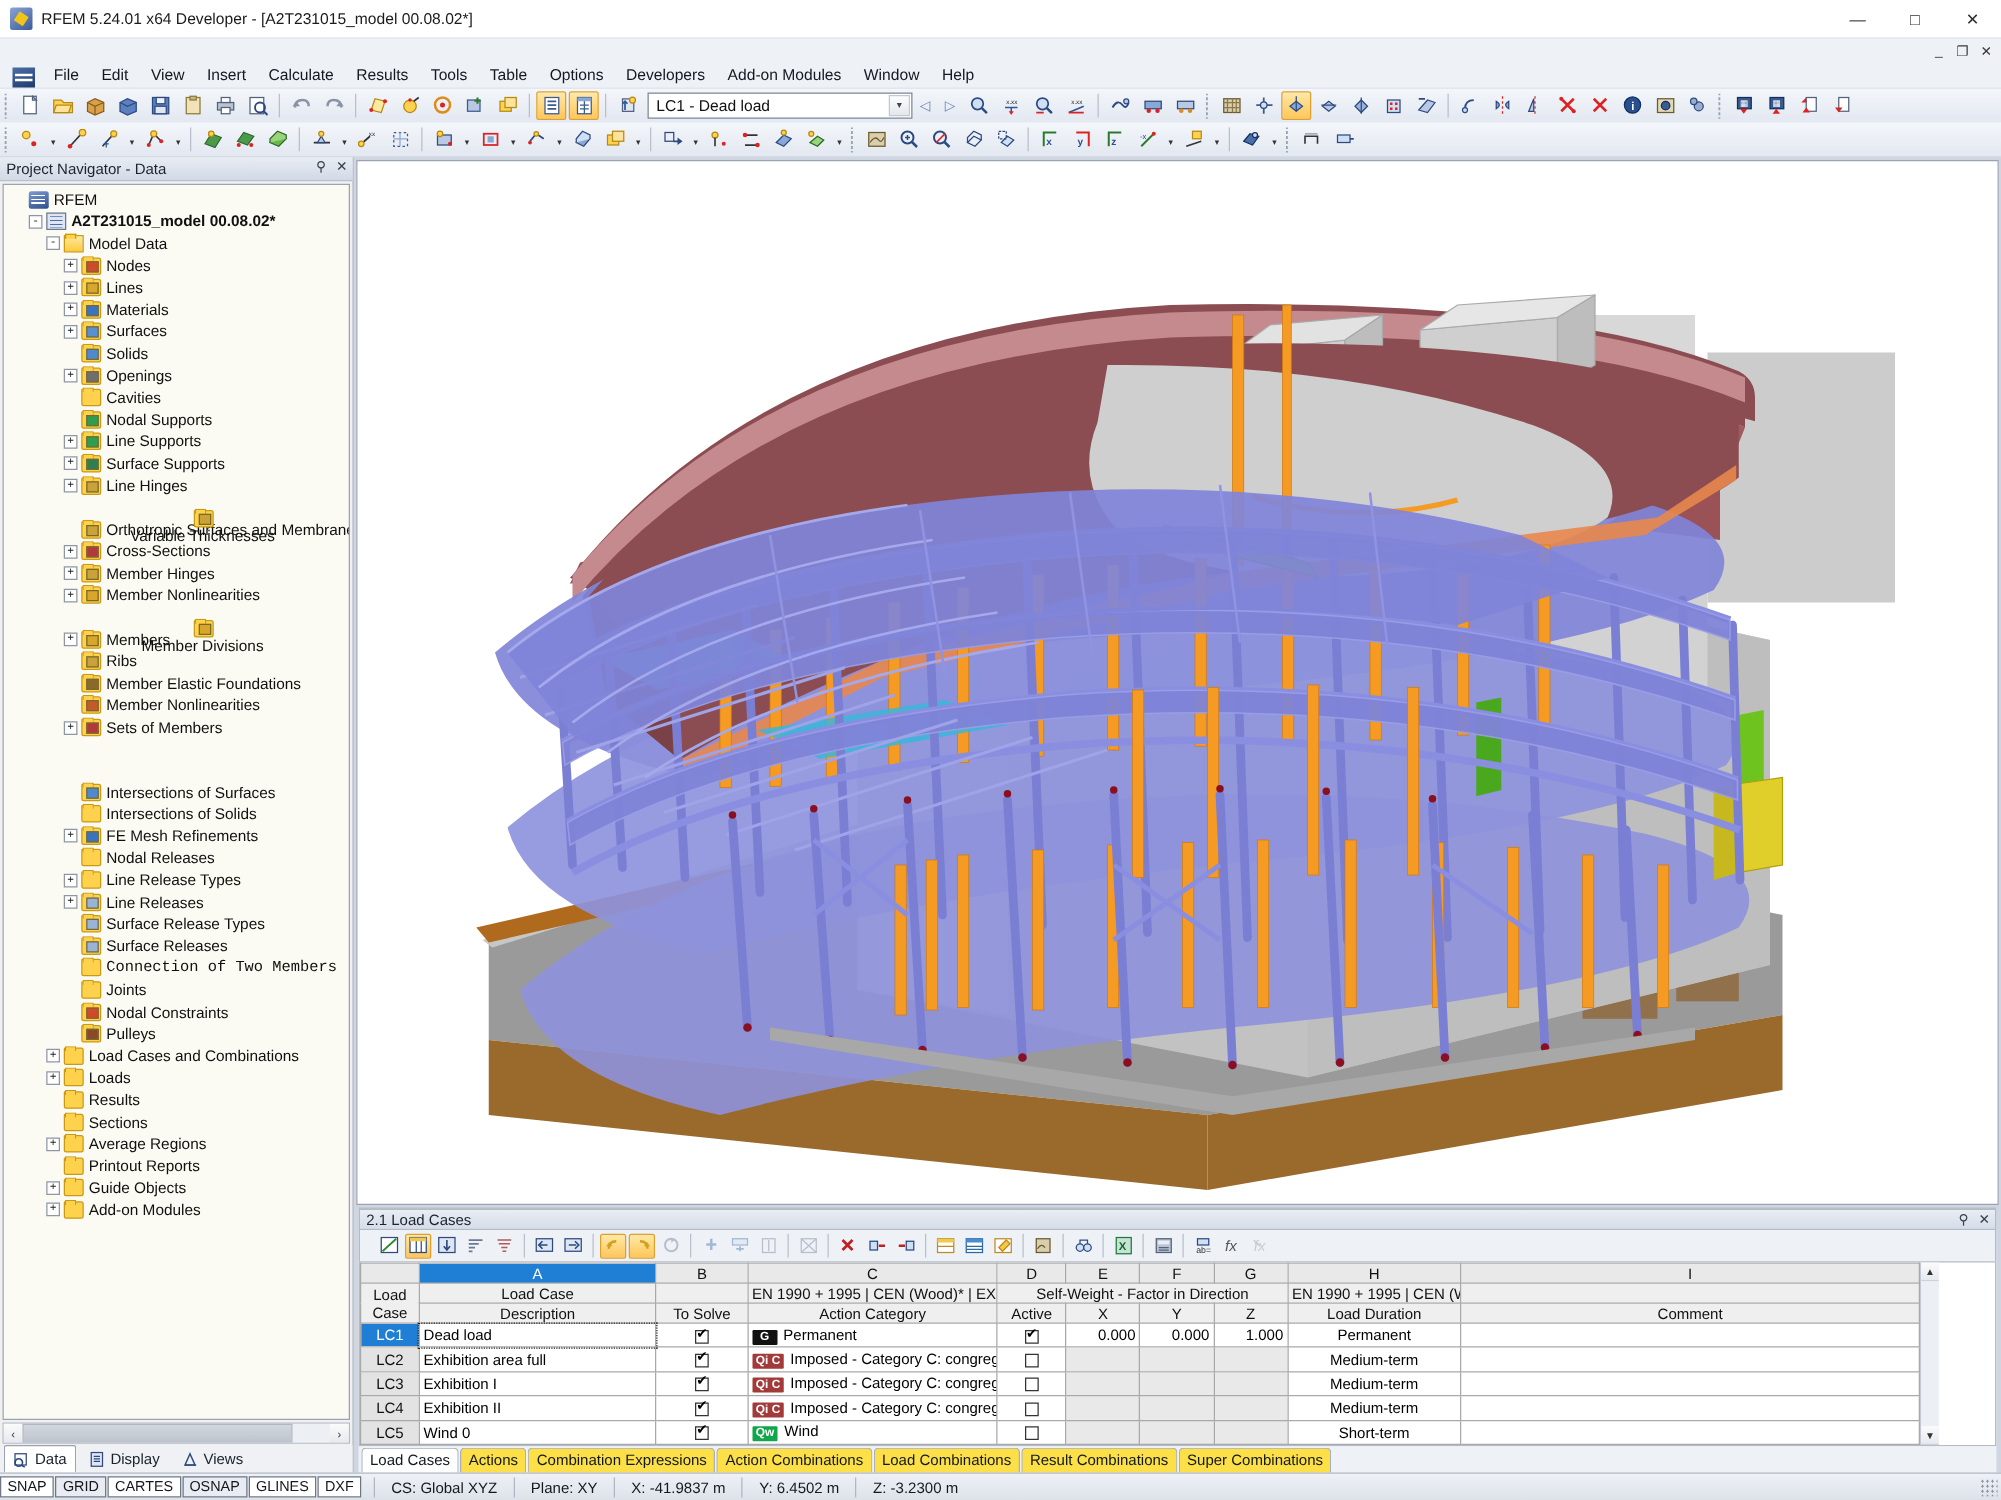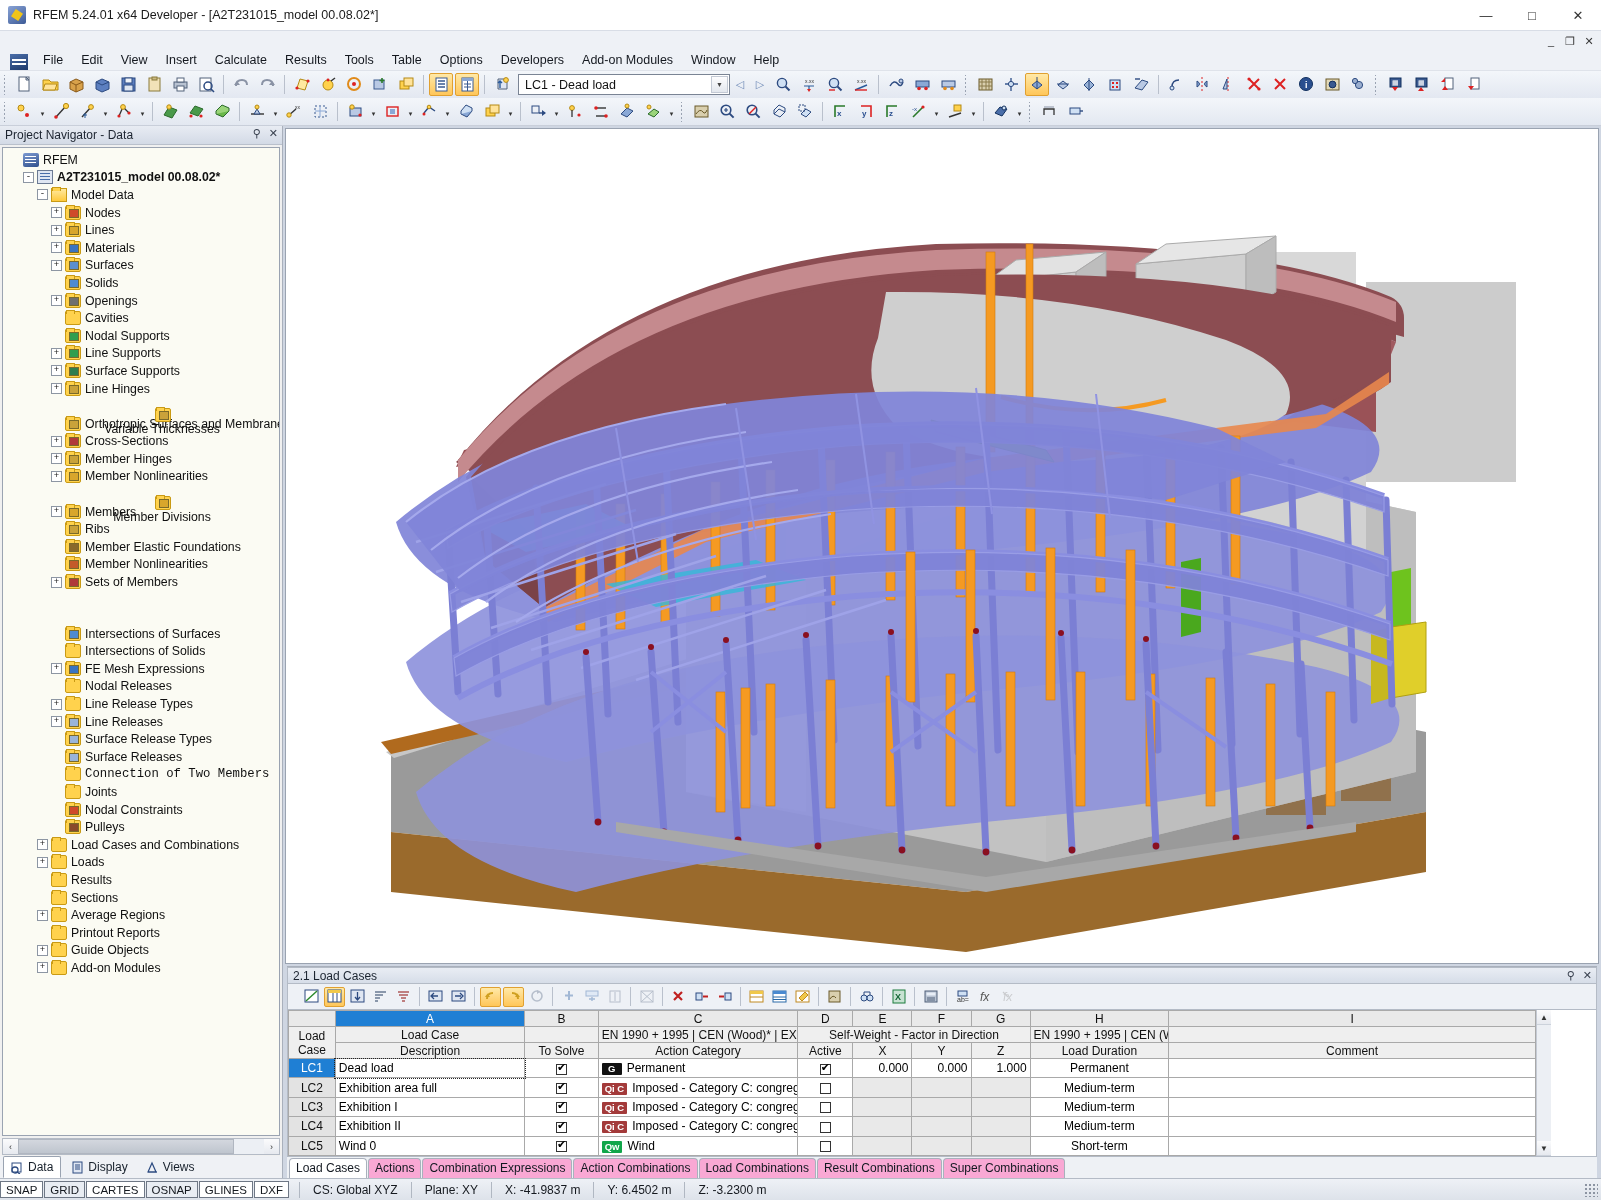--- a/index.html
+++ b/index.html
@@ -230,21 +230,21 @@
   .catbadge.q { background: #a33a3a; }
   .catbadge.w { background: #11a64a; }
   .cell-edit { outline: 1px dotted #222; }
   .grid-vscroll { width: 15px; background:#f0f2f6; border-left:1px solid #c4cad4; display:flex; flex-direction:column; }
   .gvs-btn { height:15px; display:flex;align-items:center;justify-content:center;font-size:8px;color:#333;
     background: linear-gradient(180deg,#fbfbfc,#e6e9ef); border-bottom:1px solid #ccd2db;}
   .gvs-track { flex:1; background:#eceff4; }
   .tp-tabs { height: 21px; display: flex; align-items: flex-end; background: #eef1f5; padding-left: 2px; gap:1px; }
   .tp-tab {
     padding: 2px 6px 3px 6px; font-size: 12px; color: #121820;
-    background: #f9a8d4; border: 1px solid #a9b0bc; border-bottom: none;
+    background: #fde047; border: 1px solid #a9b0bc; border-bottom: none;
     border-radius: 4px 4px 0 0;
   }
   .tp-tab.sel { background: #fff; font-weight: normal; }
 
   
   .statusbar {
     height: 22px; min-height: 22px; display: flex; align-items: center;
     background: linear-gradient(180deg,#eef1f6,#dde2ea);
     border-top: 1px solid #b4bbc6; font-size: 12px; color: #15191f;
   }
@@ -1065,21 +1065,21 @@
           <div class="tnode" style="padding-left: 44px;">
             <div class="tog none"></div>
             <div class="ic folder"></div>
             <div class="tlabel">Intersections of Solids</div>
           </div>
           <div class="tnode" style="padding-left: 44px;">
             <div class="tog">+</div>
             <div class="ic folder">
               <span class="badge" style="background: rgb(58, 116, 192);"></span>
             </div>
-            <div class="tlabel">FE Mesh Expressions</div>
+            <div class="tlabel">FE Mesh Refinements</div>
           </div>
           <div class="tnode" style="padding-left: 44px;">
             <div class="tog none"></div>
             <div class="ic folder"></div>
             <div class="tlabel">Nodal Releases</div>
           </div>
           <div class="tnode" style="padding-left: 44px;">
             <div class="tog">+</div>
             <div class="ic folder"></div>
             <div class="tlabel">Line Release Types</div>

